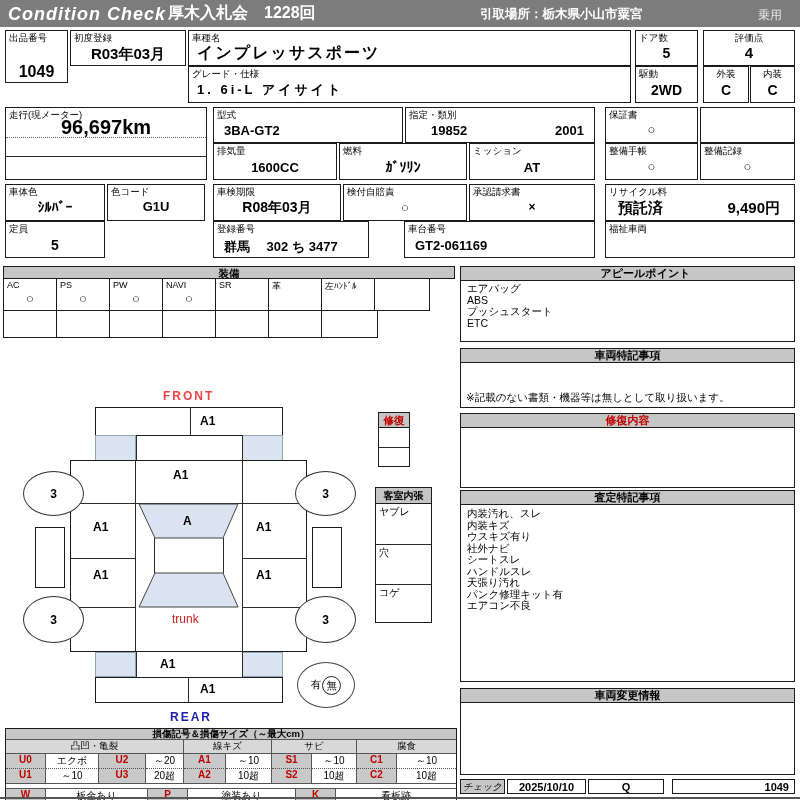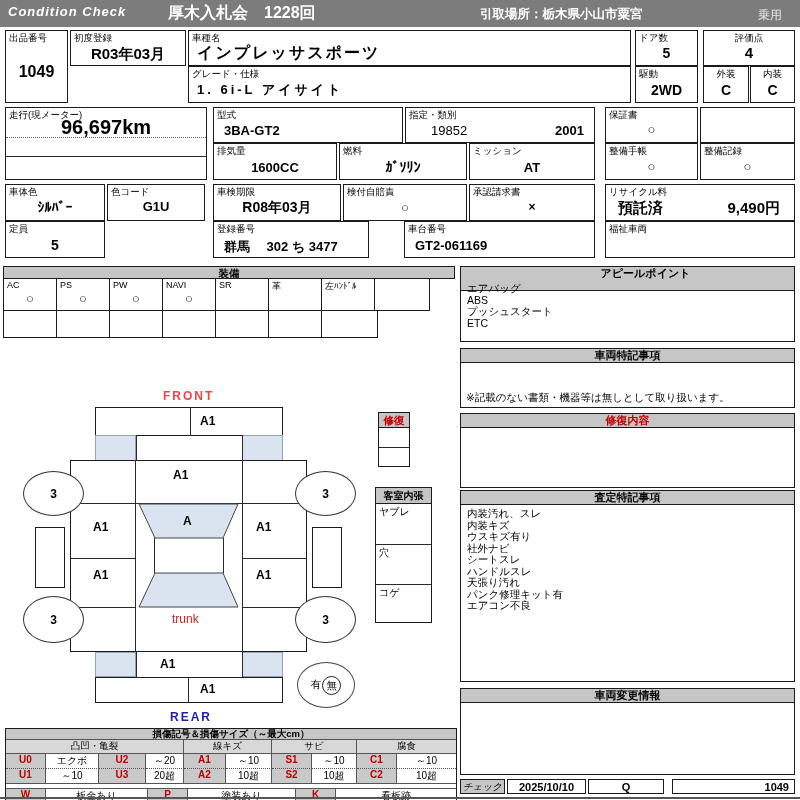--- a/index.html
+++ b/index.html
@@ -24,27 +24,27 @@
   .lgv{box-sizing:border-box;background:#fff;color:#000;font-size:10px;text-align:center;
        border-right:1px solid #555;border-bottom:1px solid #555;}
   .circ{font-size:13px;font-weight:600;}
 </style>
 </head>
 <body>
 
 <div id="sheet">
 
   <div class="bx" style="left:0;top:0;width:800px;height:27px;background:#7c7c7c;border:none;">
-    <span style="position:absolute;left:8px;top:4px;color:#fff;font-style:italic;font-weight:700;font-size:13px;letter-spacing:1px;">Condition  Check</span>
+    <span style="position:absolute;left:8px;top:4px;color:#fff;font-style:italic;font-weight:700;font-size:18px;letter-spacing:1px;">Condition  Check</span>
     <span style="position:absolute;left:168px;top:3px;color:#fff;font-weight:700;font-size:16px;">厚木入札会　1228回</span>
     <span style="position:absolute;left:480px;top:6px;color:#fff;font-weight:700;font-size:12.5px;">引取場所：栃木県小山市粟宮</span>
     <span style="position:absolute;left:758px;top:7px;color:#e8e8e8;font-size:12px;">乗用</span>
   </div>
 
-  <div class="bx" style="left:5px;top:30px;width:63px;height:73px;">
+  <div class="bx" style="left:5px;top:30px;width:63px;height:53px;">
     <span class="cap">出品番号</span>
     <span class="val" style="top:32px;font-size:16px;">1049</span>
   </div>
   <div class="bx" style="left:70px;top:30px;width:116px;height:36px;">
     <span class="cap">初度登録</span>
     <span class="val" style="top:14px;font-size:15px;">R03年03月</span>
   </div>
   <div class="bx" style="left:188px;top:30px;width:443px;height:36px;">
     <span class="cap">車種名</span>
     <span style="position:absolute;left:8px;top:12px;font-size:16px;font-weight:600;letter-spacing:2px;">インプレッサスポーツ</span>
@@ -79,21 +79,21 @@
     <span class="val" style="top:8px;font-size:20px;">96,697km</span>
     <div class="dotline" style="left:0;top:29px;width:200px;"></div>
     <div class="line" style="left:0;top:48px;width:200px;height:1px;"></div>
   </div>
   <div class="bx" style="left:213px;top:107px;width:190px;height:36px;">
     <span class="cap">型式</span>
     <span style="position:absolute;left:10px;top:15px;font-size:13px;font-weight:700;">3BA-GT2</span>
   </div>
   <div class="bx" style="left:405px;top:107px;width:190px;height:36px;">
     <span class="cap">指定・類別</span>
-    <span style="position:absolute;left:25px;top:15px;font-size:13px;font-weight:400;">19852</span>
+    <span style="position:absolute;left:25px;top:15px;font-size:13px;font-weight:700;">19852</span>
     <span style="position:absolute;right:10px;top:15px;font-size:13px;font-weight:700;">2001</span>
   </div>
   <div class="bx" style="left:605px;top:107px;width:93px;height:36px;">
     <span class="cap">保証書</span>
     <span class="val circ" style="top:14px;">○</span>
   </div>
   <div class="bx" style="left:700px;top:107px;width:95px;height:36px;"></div>
   <div class="bx" style="left:213px;top:143px;width:124px;height:37px;">
     <span class="cap">排気量</span>
     <span class="val" style="top:16px;font-size:13px;">1600CC</span>
@@ -185,21 +185,21 @@
   <div class="bx" style="left:374px;top:278px;width:56px;height:33px;"></div>
   <div class="bx" style="left:3px;top:310px;width:54px;height:28px;"></div>
   <div class="bx" style="left:56px;top:310px;width:54px;height:28px;"></div>
   <div class="bx" style="left:109px;top:310px;width:54px;height:28px;"></div>
   <div class="bx" style="left:162px;top:310px;width:54px;height:28px;"></div>
   <div class="bx" style="left:215px;top:310px;width:54px;height:28px;"></div>
   <div class="bx" style="left:268px;top:310px;width:54px;height:28px;"></div>
   <div class="bx" style="left:321px;top:310px;width:57px;height:28px;"></div>
 
   <div class="panel" style="left:460px;top:266px;width:335px;height:76px;">
-    <div class="hdr" style="left:0;top:0;width:100%;height:24px;line-height:13px;border:none;border-bottom:1px solid #1b1b1b;padding-left:36px;">アピールポイント</div>
+    <div class="hdr" style="left:0;top:0;width:100%;height:14px;line-height:13px;border:none;border-bottom:1px solid #1b1b1b;padding-left:36px;">アピールポイント</div>
     <div style="position:absolute;left:6px;top:16px;">
       <div class="item">エアバッグ</div>
       <div class="item">ABS</div>
       <div class="item">プッシュスタート</div>
       <div class="item">ETC</div>
     </div>
   </div>
 
   <div class="panel" style="left:460px;top:348px;width:335px;height:60px;">
     <div class="hdr" style="left:0;top:0;width:100%;height:14px;line-height:13px;border:none;border-bottom:1px solid #1b1b1b;">車両特記事項</div>

